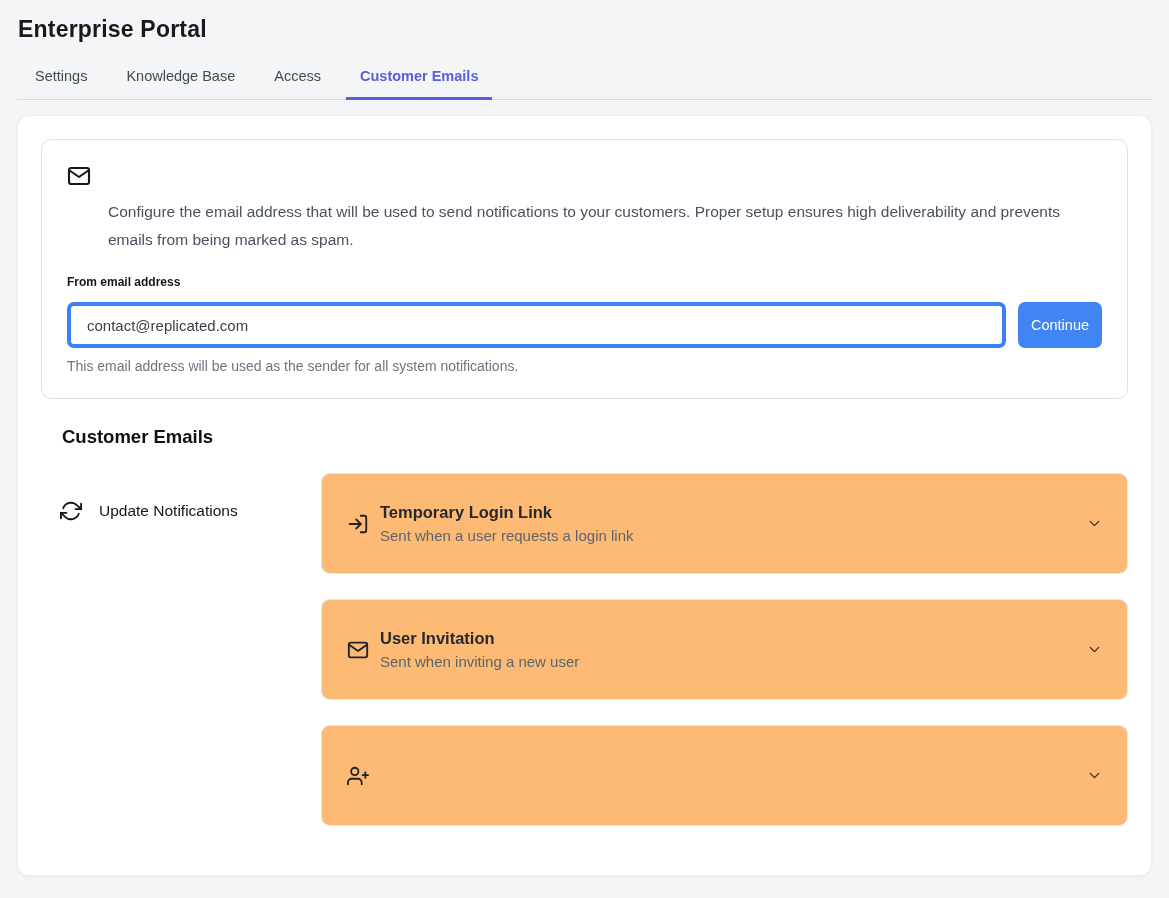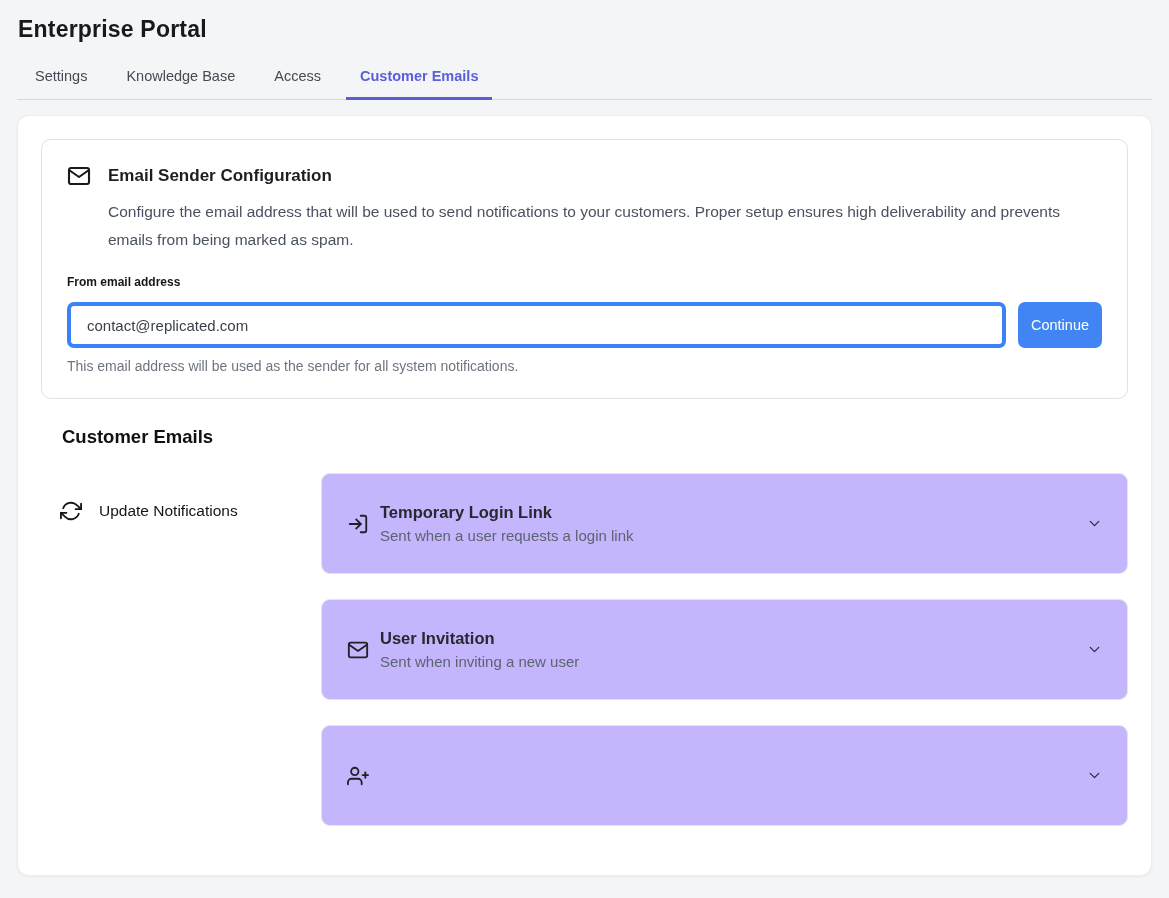--- a/index.html
+++ b/index.html
@@ -72,21 +72,21 @@
   .cat-item.active { background:#e8f1fa; color:#2d6cb2; }
   .cat-item .icon { width:22px; height:22px; flex:0 0 auto; margin-top:2px; }
   .cat-item.active .icon { color:#2d6cb2; }
   .cat-label { font-size:15.5px; line-height:24px; font-weight:500; }
   .cat-item.inactive { margin-top:12px; color:#131519; padding:14px 19px; }
   .cat-item.inactive .icon { color:#131519; margin-top:1px; }
 
   .email-list { flex:1; }
   .email-card {
     display:flex; align-items:center; height:101px;
-    border:1px solid #e3e5e8; border-radius:9px; background:#c4b5fd;
+    border:1px solid #e3e5e8; border-radius:9px; background:#fdba74;
     padding:0 24px 0 25px; margin-bottom:25px; cursor:pointer;
   }
   .email-card .icon { width:22px; height:22px; color:#202227; flex:0 0 auto; }
   .email-text { margin-left:11px; }
   .email-title { font-size:16.5px; font-weight:700; color:#26292f; }
   .email-desc { margin-top:5px; font-size:15px; color:#5d6470; }
   .chevron { margin-left:auto; width:17px; height:17px; color:#2b2d31; flex:0 0 auto; }
 
   svg { display:block; width:100%; height:100%; }
 </style>
@@ -107,21 +107,20 @@
 <main class="main-card">
 
   <section class="sender-card">
     <div class="sender-head">
       <span class="icon">
         <svg viewBox="0 0 24 24" fill="none" stroke="currentColor" stroke-width="2.1" stroke-linecap="round" stroke-linejoin="round">
             <path d="M4 4h16a2 2 0 0 1 2 2v12a2 2 0 0 1-2 2H4a2 2 0 0 1-2-2V6a2 2 0 0 1 2-2z"></path>
             <polyline points="22,6 12,13 2,6"></polyline>
           </svg>
       </span>
-      <div class="sender-title">Email Sender Configuration</div>
     </div>
     <p class="sender-desc">Configure the email address that will be used to send notifications to your customers. Proper setup ensures high deliverability and prevents emails from being marked as spam.</p>
 
     <div class="from-label">From email address</div>
     <div class="input-row">
       <input class="email-input" type="text" value="contact@replicated.com" style="">
       <button class="continue-btn">Continue</button>
     </div>
     <div class="input-hint">This email address will be used as the sender for all system notifications.</div>
   </section>

